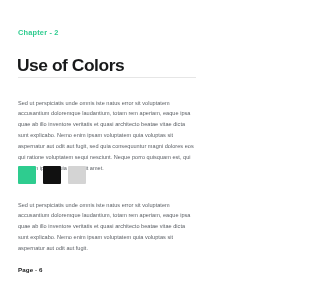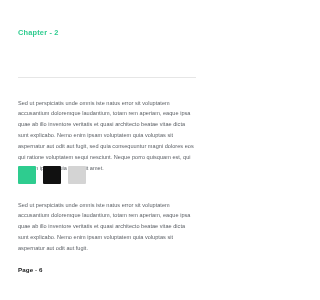--- a/index.html
+++ b/index.html
@@ -102,20 +102,21 @@
     white-space: nowrap;
   }
 </style>
 </head>
 <body>
 
 <div class="page">
 
   <div class="chapter-label">Chapter - 2</div>
 
+  <h1 class="page-title">Use of Colors</h1>
 
   <div class="divider"></div>
 
   <p class="body-text para-1">Sed ut perspiciatis unde omnis iste natus error sit voluptatem accusantium doloremque laudantium, totam rem aperiam, eaque ipsa quae ab illo inventore veritatis et quasi architecto beatae vitae dicta sunt explicabo. Nemo enim ipsam voluptatem quia voluptas sit aspernatur aut odit aut fugit, sed quia consequuntur magni dolores eos qui ratione voluptatem sequi nesciunt. Neque porro quisquam est, qui dolorem ipsum quia dolor sit amet.</p>
 
   <div class="swatch-row">
     <div class="swatch" style="background: rgb(46, 204, 143);"></div>
     <div class="swatch" style="background: rgb(17, 17, 17);"></div>
     <div class="swatch" style="background: rgb(212, 212, 212);"></div>
   </div>

